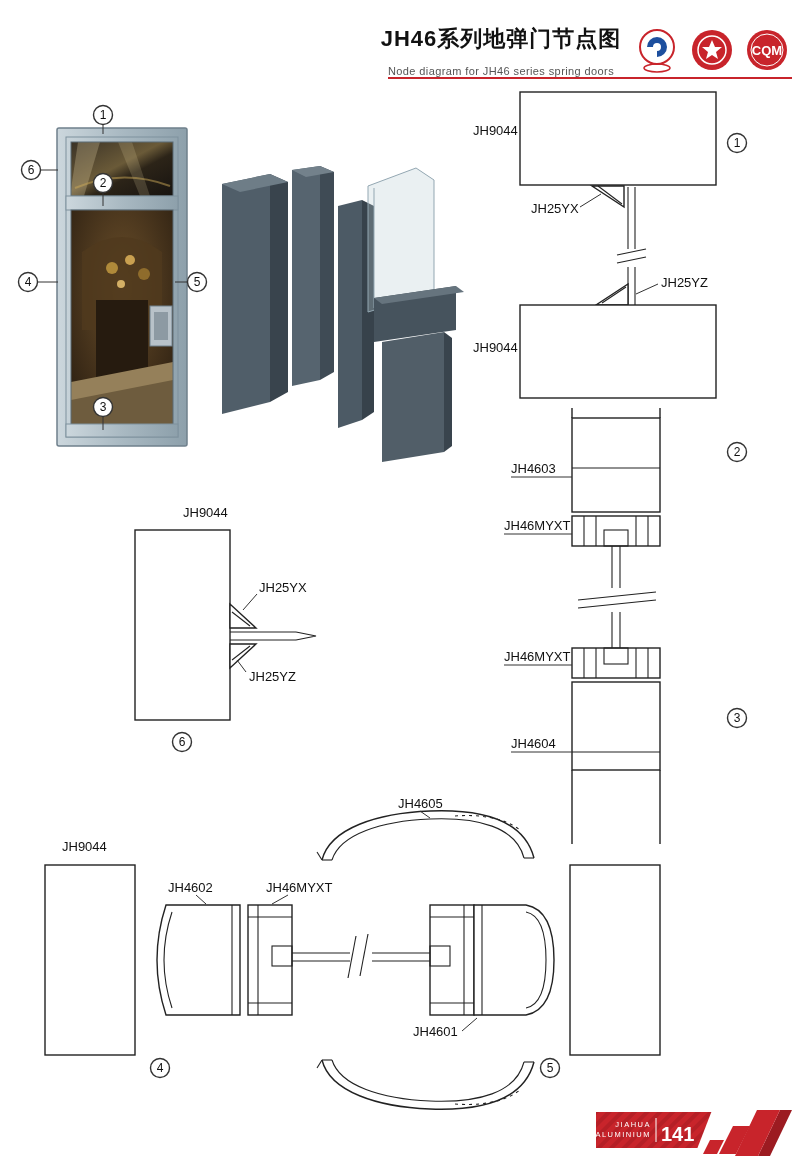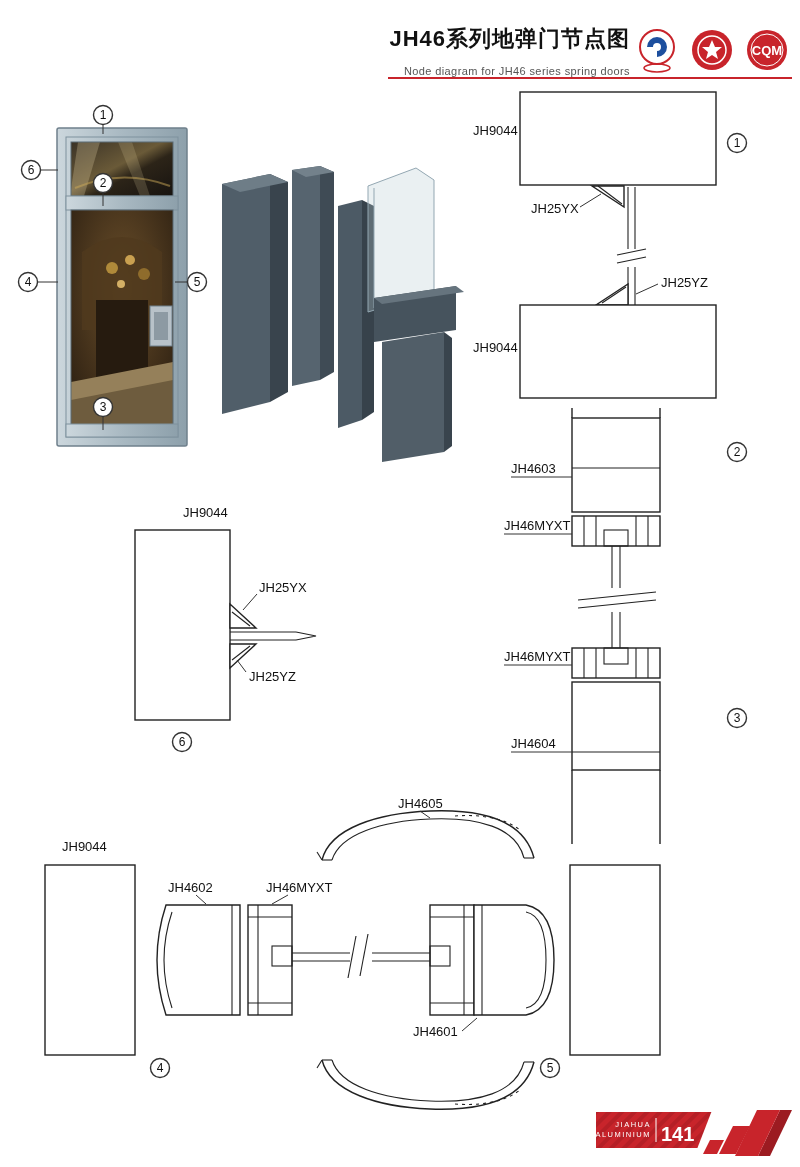--- a/index.html
+++ b/index.html
@@ -1,21 +1,21 @@
 <!DOCTYPE html>
 <html><head>
 <meta charset="utf-8">
 <style>
   * { margin:0; padding:0; box-sizing:border-box; }
   html,body { width:800px; height:1167px; background:#fff;
     font-family:"Liberation Sans", sans-serif; position:relative; overflow:hidden; }
   .page { position:absolute; inset:0; width:800px; height:1167px; background:#fff; }
 
   
-  .titles { position:absolute; top:24px; left:372px; width:258px; text-align:right; }
+  .titles { position:absolute; top:24px; left:372px; width:258px; text-align:center; }
   .title-cn { font-size:22px; font-weight:bold; color:#111; letter-spacing:1px; white-space:nowrap; }
   .title-en { margin-top:11px; font-size:11px; color:#555; letter-spacing:0.4px; white-space:nowrap; }
   .logos { position:absolute; top:27px; left:634px; display:flex; gap:9px;justify-content:flex-end; }
   .logo { width:46px; height:46px; display:block; }
   .rule { position:absolute; top:77px; left:388px; width:404px; height:2px; background:#c8242b; }
 
   
   svg.art { position:absolute; top:0; left:0; }
   .ln   { stroke:#222; stroke-width:1.4; fill:none; }
   .ln2  { stroke:#222; stroke-width:1.1; fill:none; }

